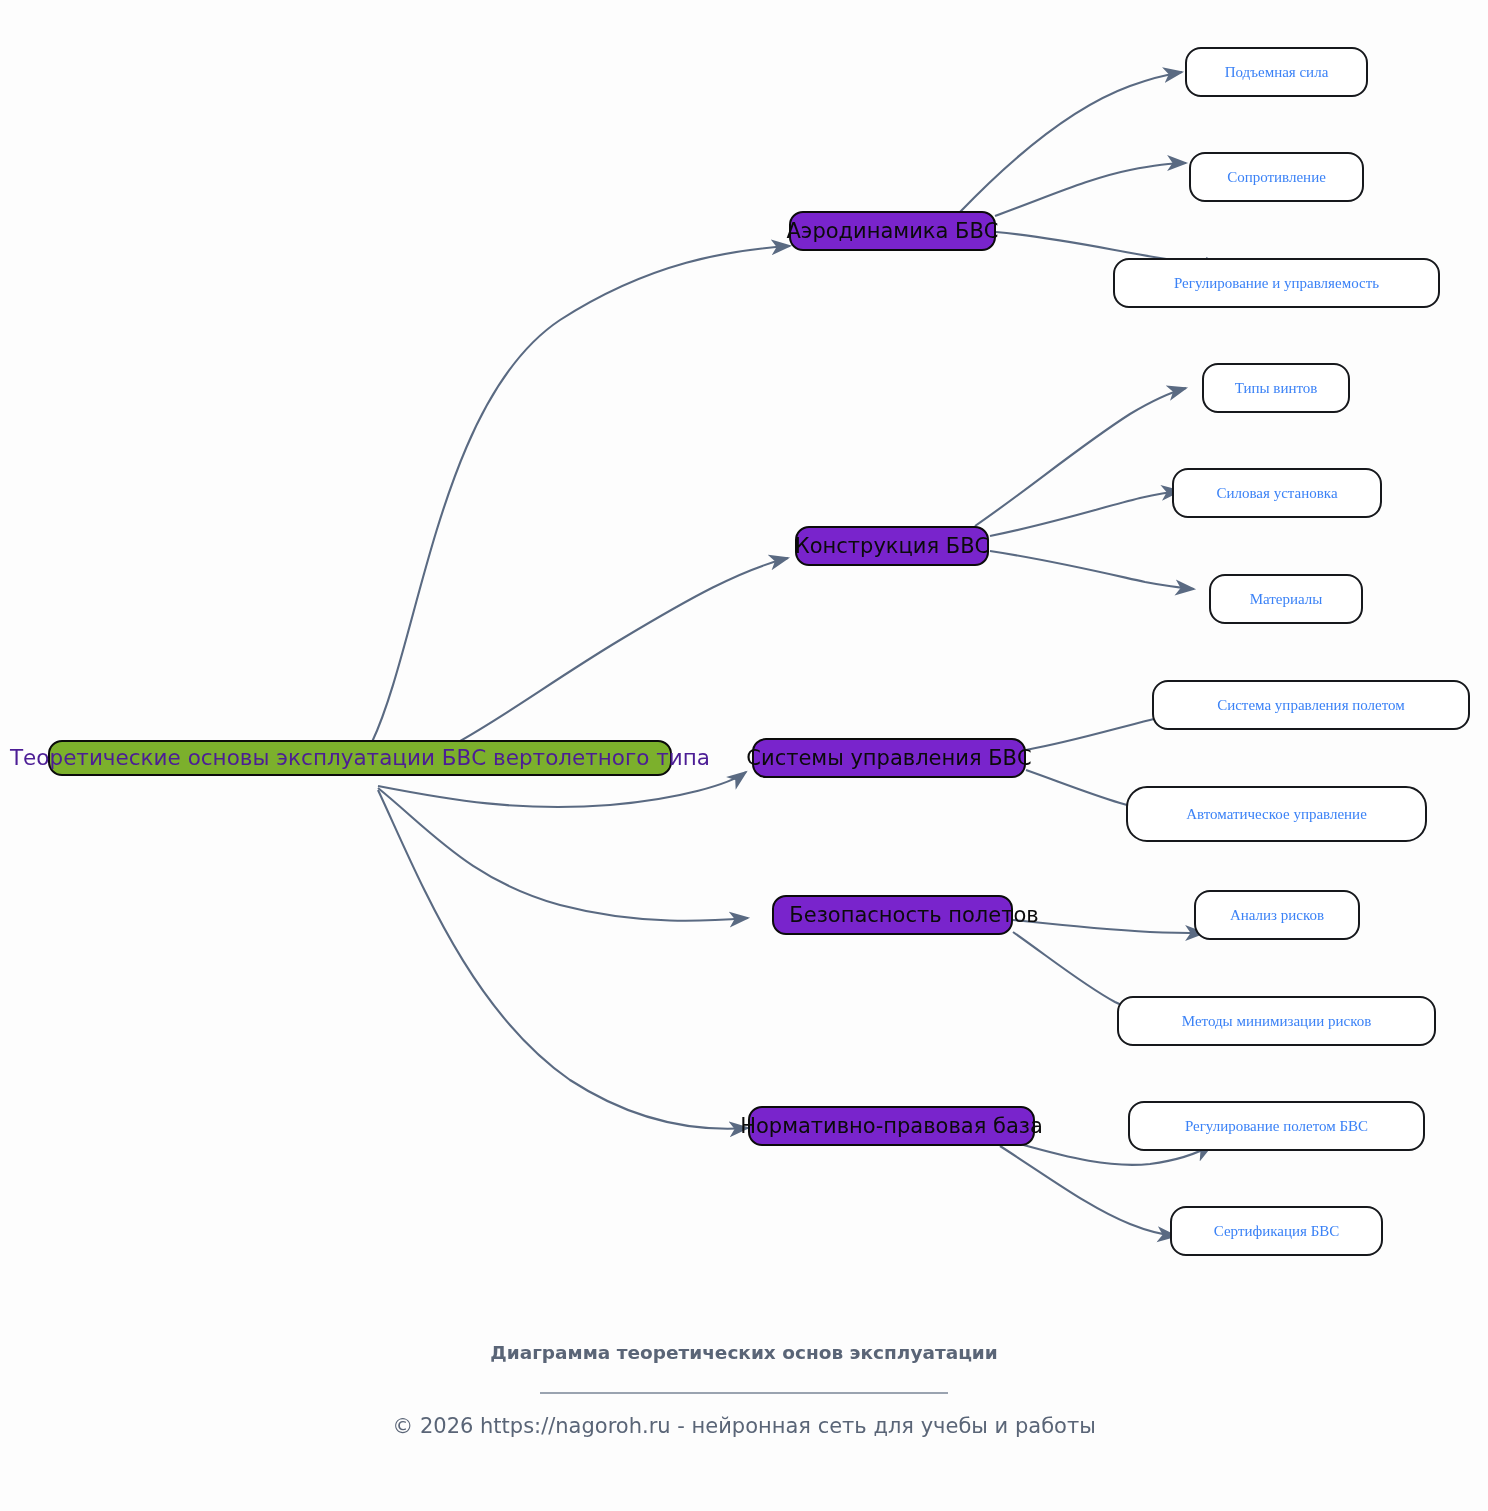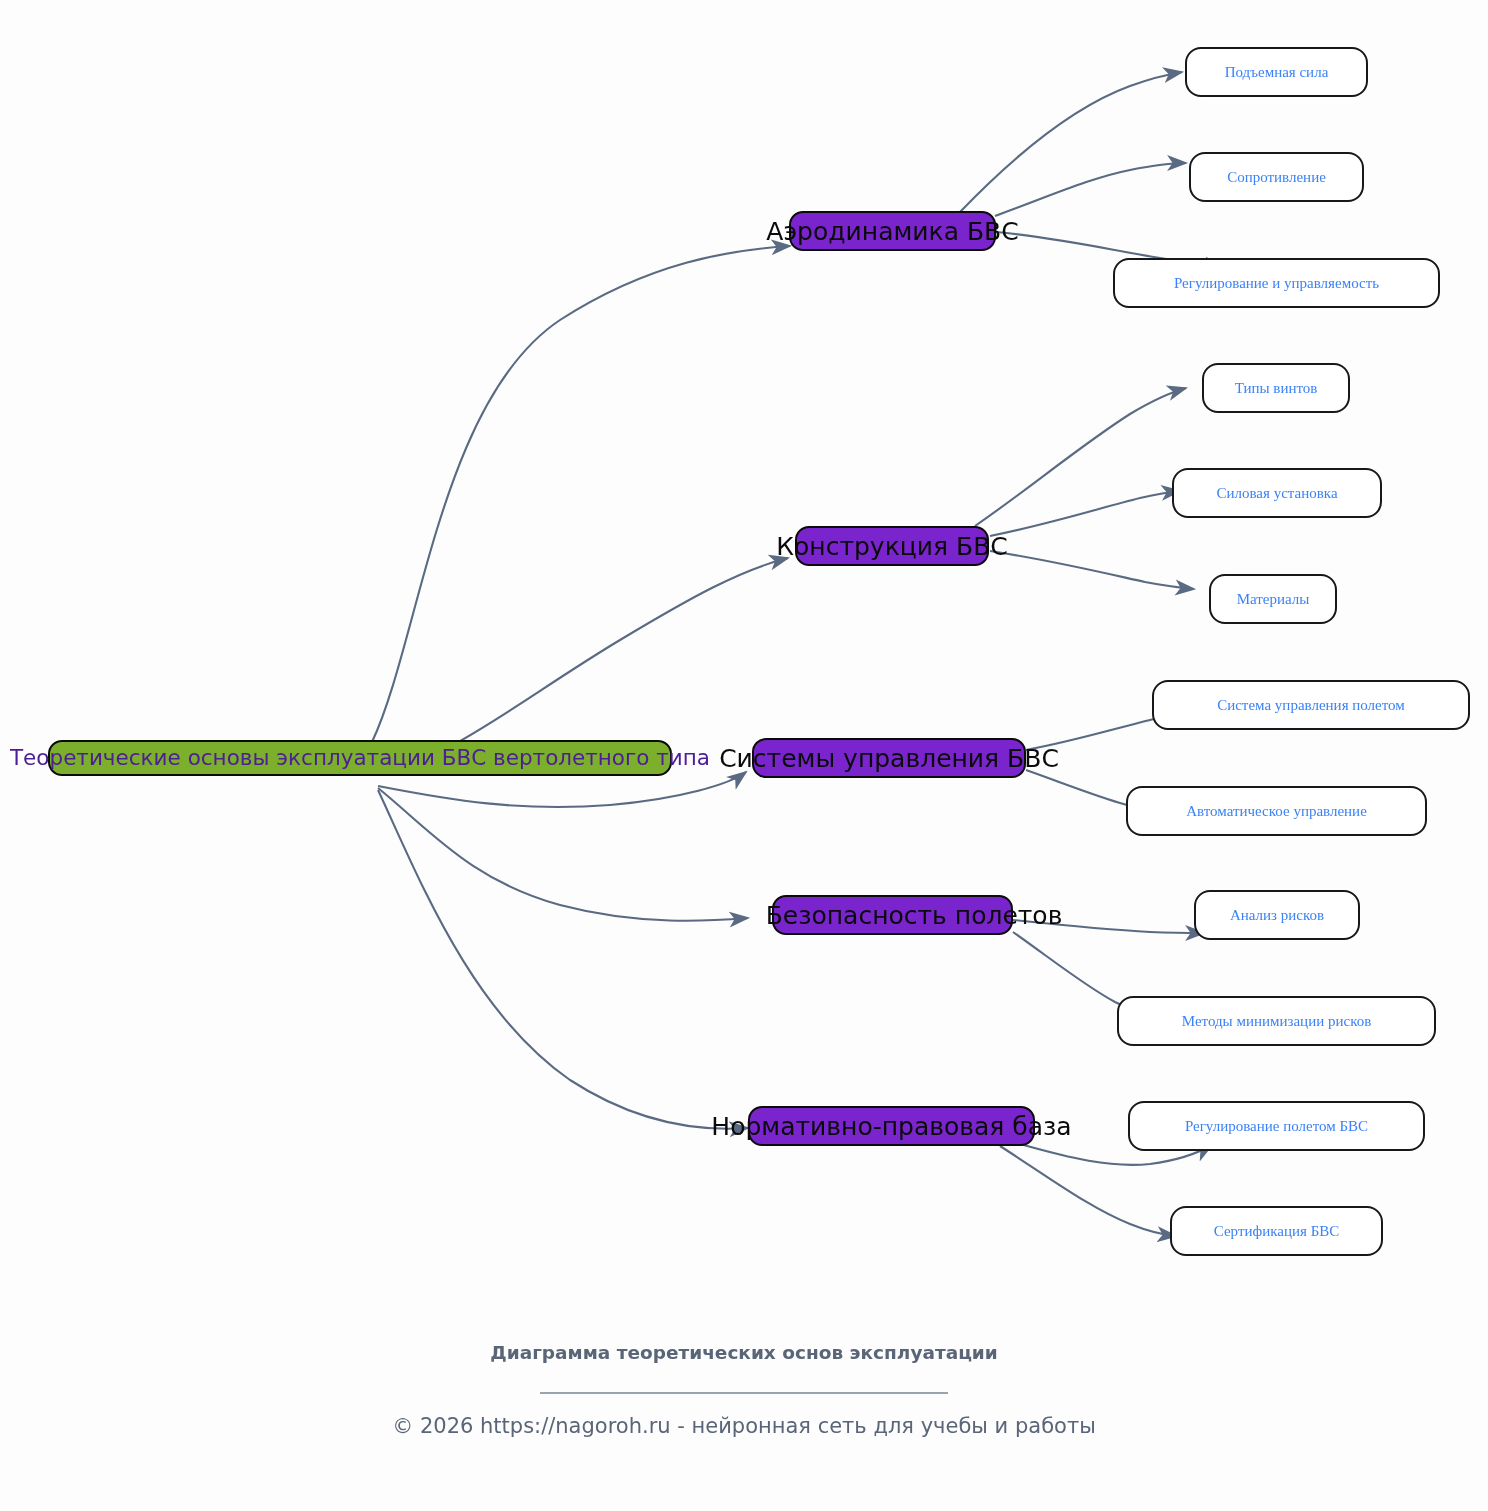--- a/index.html
+++ b/index.html
@@ -33,21 +33,21 @@
   .node-root {
     background: #7CB02C;
     border: 2.2px solid #0b0b0b;
     color: #4c1d95;
     font-size: 21.5px;
   }
   .node-branch {
     background: #7924CC;
     border: 2.2px solid #0b0b0b;
     color: #0b0b0b;
-    font-size: 25px;
+    font-size: 21px;
   }
   .node-leaf {
     background: #ffffff;
     border: 2.2px solid #16181c;
     color: #3b82f6;
     font-size: 15px;
     border-radius: 16px;
     font-family: Liberation Serif, serif;
   }
   .caption {
@@ -129,31 +129,31 @@
 
 <div class="node node-branch" style="left:795px; top:526px; width:194px; height:40px;">
   <span>Конструкция БВС</span>
 </div>
 <div class="node node-leaf" style="left:1202px; top:363px; width:148px; height:50px;">
   <span>Типы винтов</span>
 </div>
 <div class="node node-leaf" style="left:1172px; top:468px; width:210px; height:50px;">
   <span>Силовая установка</span>
 </div>
-<div class="node node-leaf" style="left:1209px; top:574px; width:128px; height:50px;">
+<div class="node node-leaf" style="left:1209px; top:574px; width:154px; height:50px;">
   <span>Материалы</span>
 </div>
 
 <div class="node node-branch" style="left:752px; top:738px; width:274px; height:40px;">
   <span>Системы управления БВС</span>
 </div>
 <div class="node node-leaf" style="left:1117px; top:680px; width:318px; height:50px;margin-left:35px;">
   <span>Система управления полетом</span>
 </div>
-<div class="node node-leaf" style="left:1126px; top:786px; width:301px; height:50px;">
+<div class="node node-leaf" style="left:1126px; top:786px; width:301px; height:56px;border-radius:21px;">
   <span>Автоматическое управление</span>
 </div>
 
 <div class="node node-branch" style="left:772px; top:895px; width:241px; height:40px;padding-left:43px;">
   <span>Безопасность полетов</span>
 </div>
 <div class="node node-leaf" style="left:1194px; top:890px; width:166px; height:50px;">
   <span>Анализ рисков</span>
 </div>
 <div class="node node-leaf" style="left:1117px; top:996px; width:319px; height:50px;">

